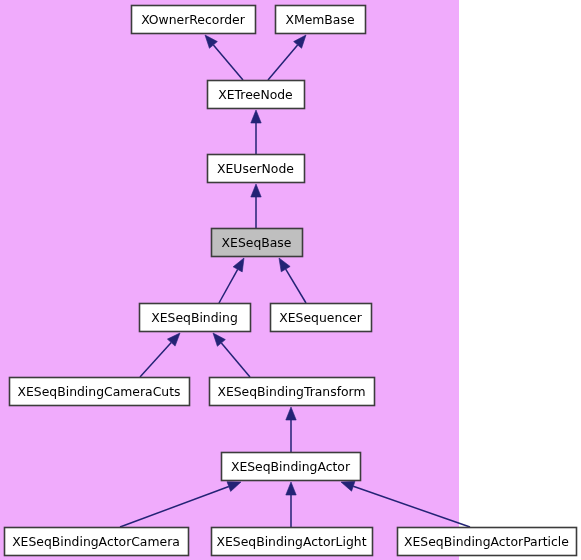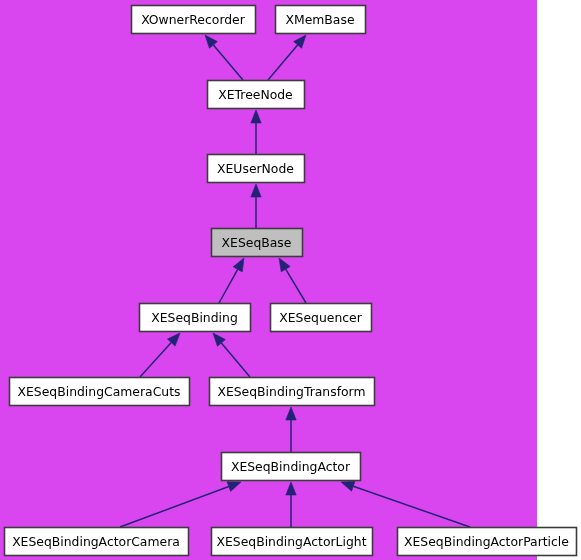--- a/index.html
+++ b/index.html
@@ -8,23 +8,23 @@
     background: #ffffff;
   }
   body {
     width: 581px;
     height: 560px;
     font-family: "DejaVu Sans", sans-serif;
     overflow: hidden;
   }
   #diagram-root {
     position: relative;
-    width: 537px;
+    width: 459px;
     height: 560px;
-    background: #d946ef;
+    background: #f0abfc;
   }
   svg#uml-svg {
     position: absolute;
     left: 0;
     top: 0;
     width: 581px;
     height: 560px;
     display: block;
   }
   .node-box {

